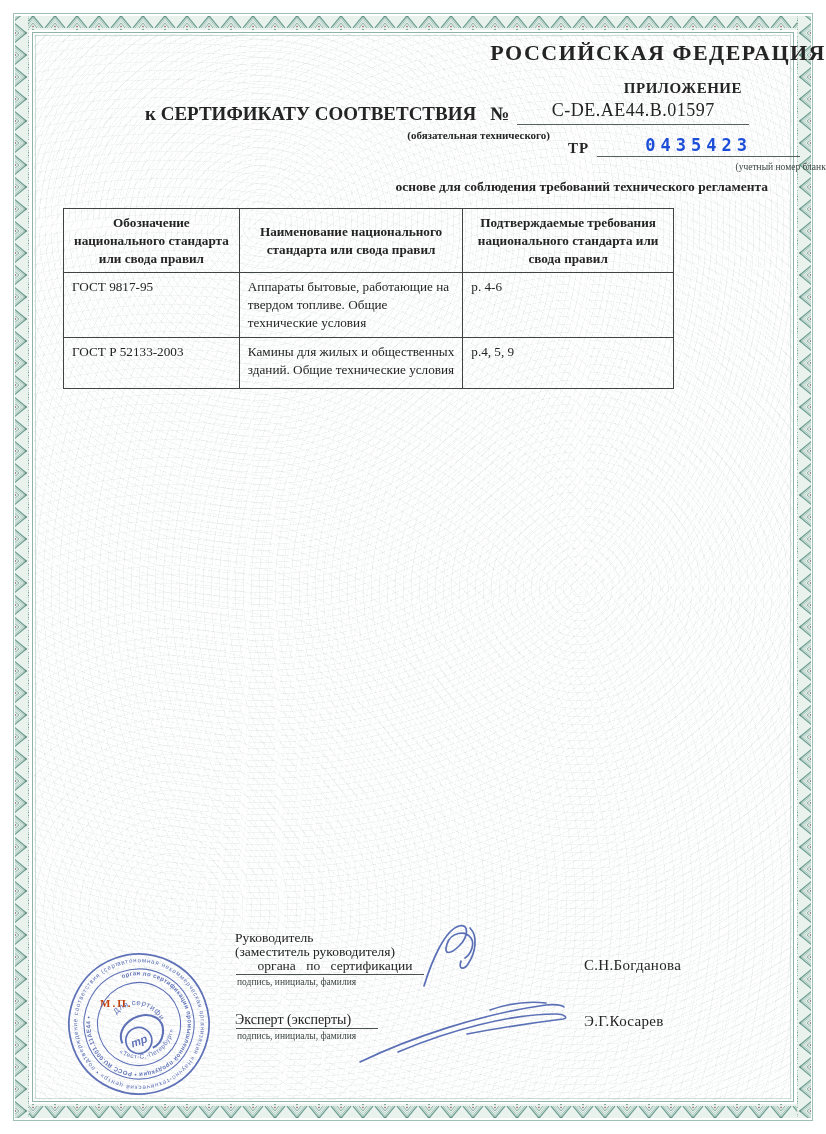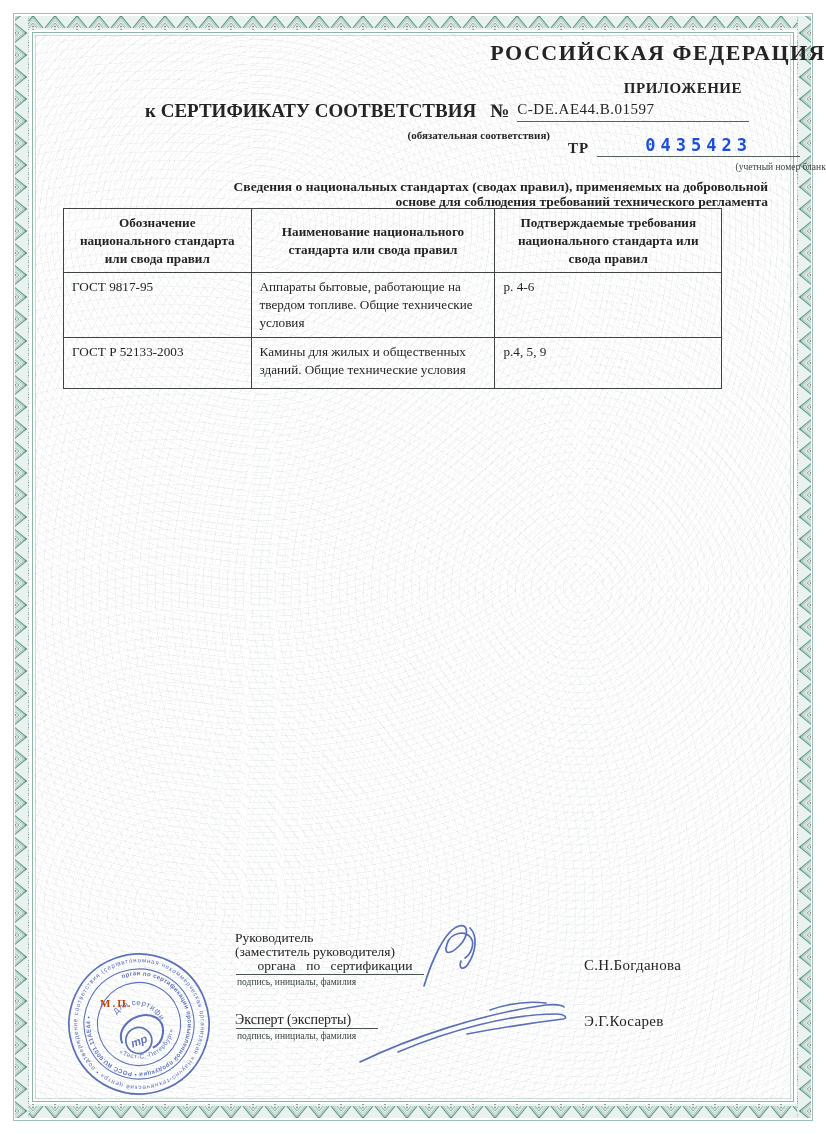--- a/index.html
+++ b/index.html
@@ -18,33 +18,33 @@
     pointer-events:none;
   }
   .abs{position:absolute;}
   .center{text-align:right;}
 
   .country-title{left:0;top:40px;width:826px;font-size:22px;font-weight:bold;letter-spacing:1.5px;}
   .doc-type{left:0;top:80px;width:742px;font-size:15px;font-weight:bold;letter-spacing:.5px;}
   .cert-row{left:145px;top:100px;display:flex;align-items:flex-end;gap:8px;}
   .cert-label{font-size:19px;font-weight:bold;white-space:nowrap;}
   .num-sign{font-size:19px;font-weight:bold;margin-left:6px;}
-  .cert-number-box{width:232px;border-bottom:1.4px solid #56605c;text-align:left;
-    font-size:15px;padding-bottom:3px;letter-spacing:.5px;}
+  .cert-number-box{width:232px;border-bottom:1.4px solid #56605c;text-align:center;
+    font-size:18px;padding-bottom:3px;letter-spacing:.5px;}
   .oblig{left:120px;top:129px;width:430px;font-size:11px;font-weight:bold;}
   .tr-block{left:568px;top:135px;display:flex;align-items:flex-end;gap:8px;}
   .tr-label{font-size:15px;font-weight:bold;letter-spacing:1px;}
   .blank-number-box{width:203px;border-bottom:1.4px solid #56605c;text-align:center;
     font-size:17px;font-weight:bold;letter-spacing:5px;padding-bottom:1px;
     font-family:"DejaVu Sans Mono", monospace;}
   .blank-caption{left:628px;top:162px;width:205px;font-size:9.5px;color:#3c4642;}
 
   .intro{left:58px;top:179px;width:710px;font-size:13.5px;font-weight:bold;line-height:15px;}
 
-  table.std{position:absolute;left:63px;top:208px;width:659px;border-collapse:collapse;
+  table.std{position:absolute;left:63px;top:208px;width:611px;border-collapse:collapse;
     font-size:13.2px;}
   table.std th,table.std td{border:1.2px solid #3f4440;line-height:1.35;}
   table.std th{font-weight:bold;text-align:center;vertical-align:middle;padding:5px 10px;height:52px;}
   table.std td{vertical-align:top;text-align:left;padding:5px 8px 5px 8px;}
   tr.r1 td{height:52px;}
   tr.r2 td{height:40px;margin-top:19px;}
 
   .sig-role{left:235px;top:931px;width:200px;font-size:13.5px;line-height:13.8px;}
   .sig-role .wide{word-spacing:7px;text-align:center;}
   .underline{border-bottom:1.2px solid #4a524e;}
@@ -101,30 +101,29 @@
   <div class="texture"></div>
 
   <div class="abs country-title center">РОССИЙСКАЯ ФЕДЕРАЦИЯ</div>
   <div class="abs doc-type center">ПРИЛОЖЕНИЕ</div>
 
   <div class="abs cert-row">
     <span class="cert-label">к СЕРТИФИКАТУ СООТВЕТСТВИЯ</span>
     <span class="num-sign">№</span>
     <span class="cert-number-box">C-DE.AE44.B.01597</span>
   </div>
-  <div class="abs oblig center">(обязательная соответствия)</div>
+  <div class="abs oblig center">(обязательная технического)</div>
 
   <div class="abs tr-block">
     <span class="tr-label">ТР</span>
     <span class="blank-number-box" style="color:#1d4ed8;">0435423</span>
   </div>
   <div class="abs blank-caption center">(учетный номер бланка)</div>
 
   <div class="abs intro center">
-    <div>Сведения о национальных стандартах (сводах правил), применяемых на добровольной</div>
     <div>основе для соблюдения требований технического регламента</div>
   </div>
 
   <table class="std">
     <colgroup>
         <col style="width:199px">
         <col style="width:264px">
         <col style="width:242px">
       </colgroup>
     <thead>

